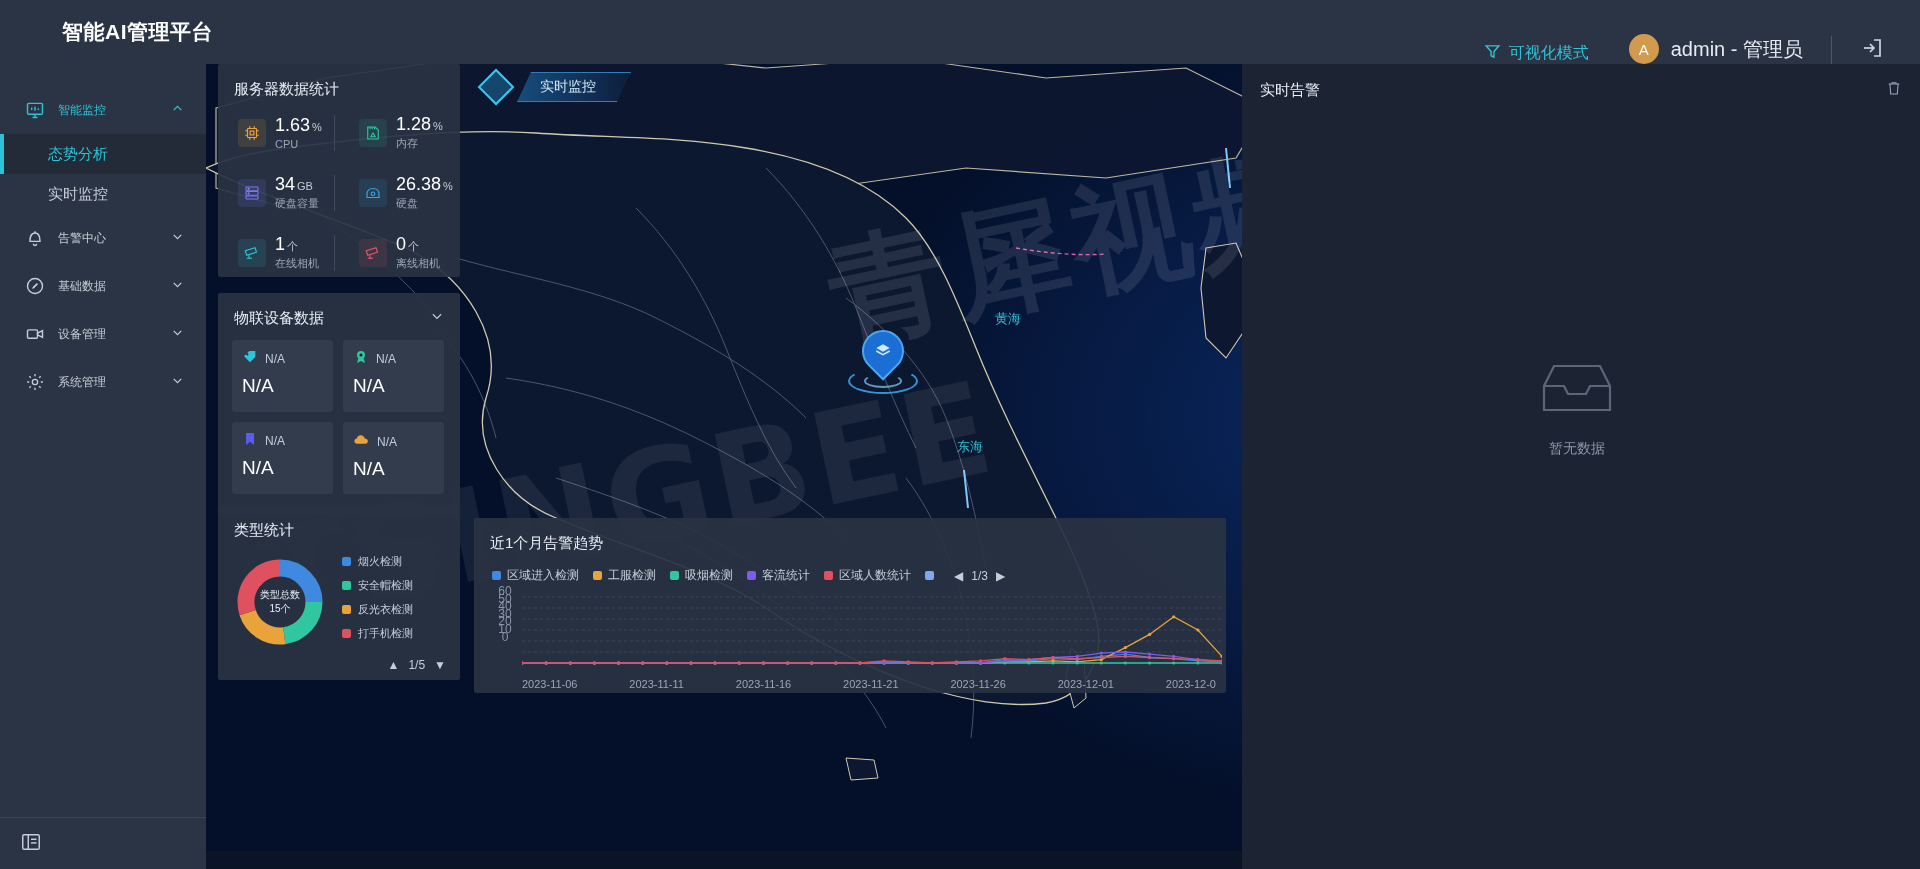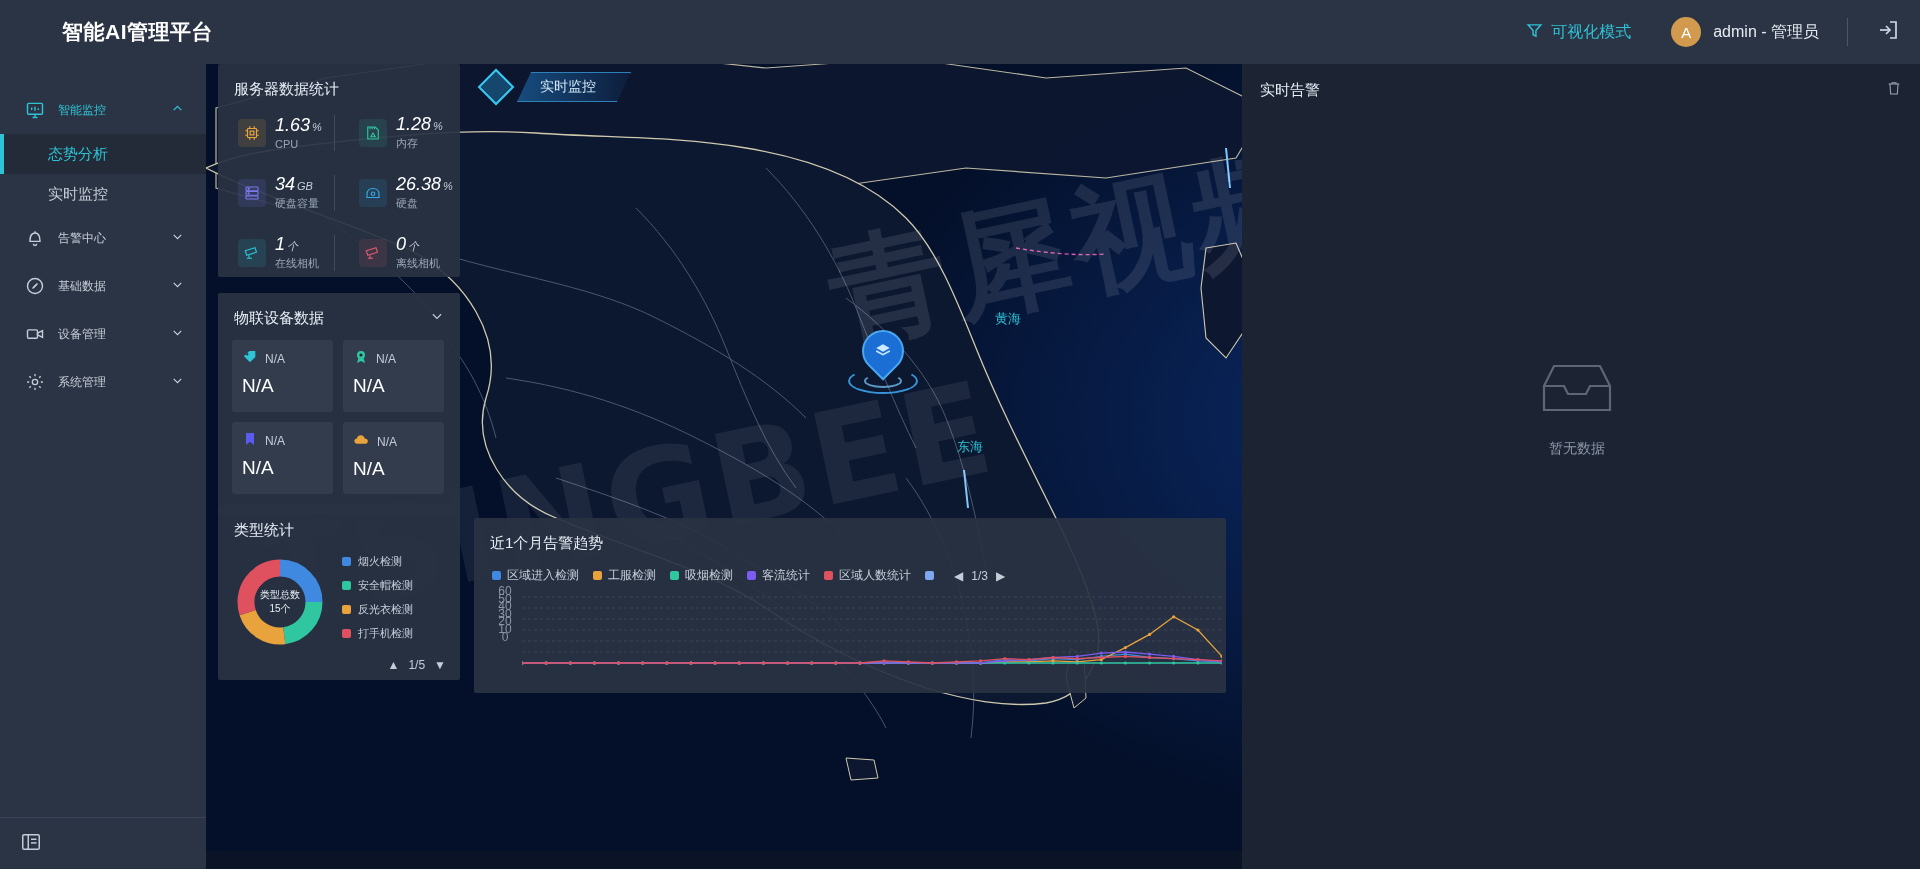--- a/index.html
+++ b/index.html
@@ -17,34 +17,34 @@
     position: absolute; top: 0; left: 0; width: 1920px; height: 64px;
     background: #2b3444;
     display: flex; align-items: center;
     z-index: 40;
   }
   .brand {
     margin-left: 62px; font-size: 21px; font-weight: 700; letter-spacing: .5px;
     color: #ffffff;
   }
   .header-right {
-    margin-left: auto; display: flex; align-items: center; height: 100%;
-    padding-right: 20px; gap: 0;
+    margin-left: auto; display: flex; align-items: flex-end; height: 100%;
+    padding-right: 36px; gap: 0;
   }
   .vis-mode {
     display: flex; align-items: center; gap: 8px;
     color: #2ec3d6; font-size: 16px; margin-right: 40px; cursor: pointer;
   }
   .user-box { display: flex; align-items: center; gap: 12px; margin-right: 28px; }
   .avatar {
     width: 30px; height: 30px; border-radius: 50%;
     background: #d19a4e; color: #fff; font-size: 15px;
     display: flex; align-items: center; justify-content: center;
   }
-  .user-name { font-size: 16px; color: #e7ecf3; }
+  .user-name { font-size: 20px; color: #e7ecf3; }
   .hdr-divider { width: 1px; height: 28px; background: #4c5668; margin-right: 28px; }
   .logout { cursor: pointer; }
 
   
   .sidebar {
     position: absolute; top: 64px; left: 0; width: 206px; height: 805px;
     background: #2b3444;
     z-index: 35;
   }
   .nav { padding-top: 22px; }
@@ -148,21 +148,21 @@
     padding-left: 20px; margin-bottom: 12px; position: relative;
   }
   .stat-cell:nth-child(odd)::after {
     content: ""; position: absolute; right: 4px; top: 6px;
     width: 1px; height: 36px; background: #3e4a5d;
   }
   .stat-ico {
     width: 28px; height: 28px; border-radius: 4px;
     display: flex; align-items: center; justify-content: center; margin-right: 9px;
   }
-  .stat-val { font-size: 18px; color: #fff; font-weight: 400; line-height: 1.1; font-style: italic; }
+  .stat-val { font-size: 18px; color: #fff; font-weight: 400; line-height: 1.1; }
   .stat-val .unit { font-size: 11px; color: #c6cdd8; margin-left: 2px; }
   .stat-lbl { font-size: 11px; color: #9aa5b5; margin-top: 2px; }
 
   
   #iot-panel { left: 218px; top: 293px; width: 242px; height: 222px; }
   .iot-head { display: flex; align-items: center; justify-content: space-between; padding-right: 16px; }
   .iot-grid { display: flex; flex-wrap: wrap; gap: 10px; padding: 12px 14px 0 14px; }
   .iot-card {
     width: 101px; height: 72px; background: #323c4d; border-radius: 3px;
     padding: 9px 0 0 10px;
@@ -817,20 +817,29 @@
           <circle cx="506.9" cy="65.7" r="1.6" fill="#e0515f"></circle>
           <circle cx="531.0" cy="63.5" r="1.6" fill="#e0515f"></circle>
           <circle cx="555.2" cy="64.6" r="1.6" fill="#e0515f"></circle>
           <circle cx="579.3" cy="63.5" r="1.6" fill="#e0515f"></circle>
           <circle cx="603.4" cy="62.4" r="1.6" fill="#e0515f"></circle>
           <circle cx="627.6" cy="63.5" r="1.6" fill="#e0515f"></circle>
           <circle cx="651.7" cy="64.6" r="1.6" fill="#e0515f"></circle>
           <circle cx="675.9" cy="65.7" r="1.6" fill="#e0515f"></circle>
           <circle cx="700.0" cy="66.8" r="1.6" fill="#e0515f"></circle>
         </svg>
+      <div class="x-labels" id="x-labels">
+          <span>2023-11-06</span>
+          <span>2023-11-11</span>
+          <span>2023-11-16</span>
+          <span>2023-11-21</span>
+          <span>2023-11-26</span>
+          <span>2023-12-01</span>
+          <span>2023-12-0</span>
+        </div>
     </div>
   </div>
 
   <div id="alarm-panel">
     <div class="alarm-head">
       <div class="alarm-title">实时告警</div>
       <span>
         <svg width="16" height="16" viewBox="0 0 24 24" fill="none" stroke="#9aa5b5" stroke-width="1.6">
           <path d="M4 6 H20"></path>
             <path d="M9 6 V4 H15 V6"></path>

